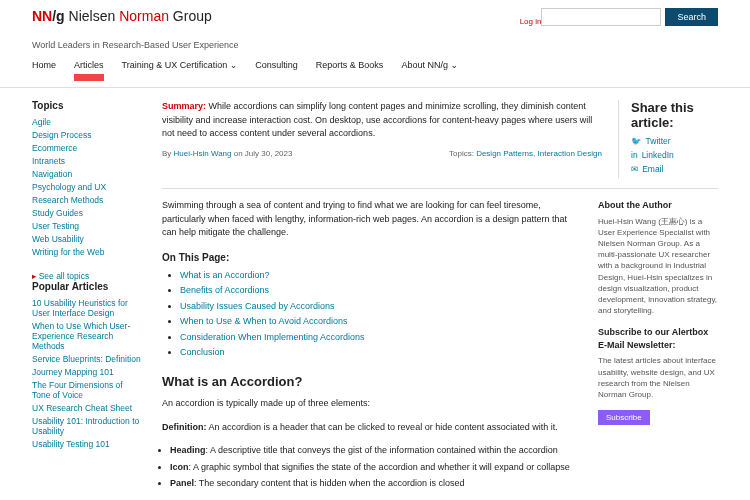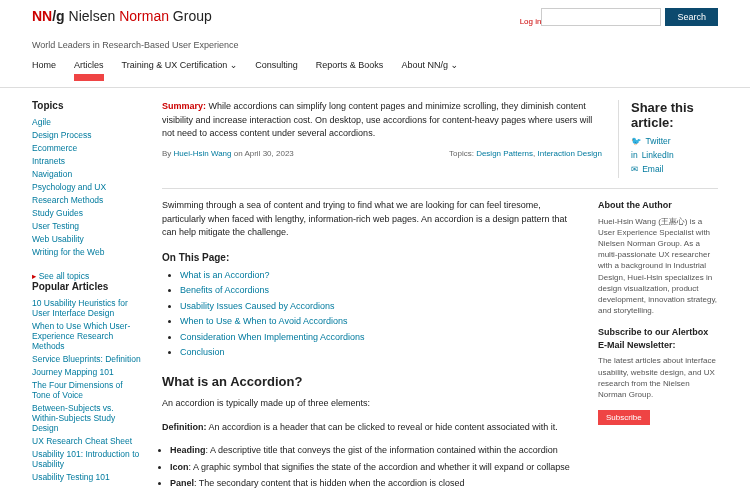--- a/index.html
+++ b/index.html
@@ -43,21 +43,21 @@
 .article-text h2{font-size:13px;margin:12px 0 6px}
 .article-text h3{font-size:10px;margin:8px 0 4px}
 .toc{list-style:disc;margin-left:18px;margin-bottom:10px}
 .toc li{margin-bottom:2px}
 .toc a{color:#007a9e}
 .def-list{list-style:disc;margin-left:8px}
 .def-list li{margin-bottom:3px}
 .right-col{width:120px;flex-shrink:0;font-size:8px;line-height:1.4}
 .right-col h5{font-size:9px;margin-bottom:4px}
 .right-col p{margin-bottom:10px;color:#555}
-.sub-btn{background:#ef4444;color:#fff;border:none;padding:3px 8px;font-size:8px;cursor:pointer}
+.sub-btn{background:#8b5cf6;color:#fff;border:none;padding:3px 8px;font-size:8px;cursor:pointer}
 .accordion-demo{border:none;margin-top:14px;width:220px;margin-left:auto;margin-right:auto;background:#f7f7f7;padding:8px}
 </style>
 </head>
 <body>
 
 <div class="header">
   <div class="header-top">
     <div class="logo-block">
       <div class="logo">
         <span class="red">NN</span><span>/g</span>
@@ -102,34 +102,33 @@
         <li><a>Writing for the Web</a></li>
       </ul>
     <div style=""><span style="color:#c00">▸ </span><a class="seeall">See all topics</a></div>
     <h4>Popular Articles</h4>
     <ul id="popular-list">
         <li><a>10 Usability Heuristics for User Interface Design</a></li>
         <li><a>When to Use Which User-Experience Research Methods</a></li>
         <li><a>Service Blueprints: Definition</a></li>
         <li><a>Journey Mapping 101</a></li>
         <li><a>The Four Dimensions of Tone of Voice</a></li>
-        <li><a>Between-Subjects vs. Within-Subjects Study Design</a></li>
         <li><a>UX Research Cheat Sheet</a></li>
         <li><a>Usability 101: Introduction to Usability</a></li>
         <li><a>Usability Testing 101</a></li>
       </ul>
 
   </aside>
 
   <main class="main">
     <div class="article-header">
       <div class="title-block">
         <p class="summary"><b>Summary:</b><span> While accordions can simplify long content pages and minimize scrolling, they diminish content visibility and increase interaction cost. On desktop, use accordions for content-heavy pages where users will not need to access content under several accordions.</span></p>
         <div class="byline">
-          <span><span>By </span><a>Huei-Hsin Wang</a><span> on April 30, 2023</span></span>
+          <span><span>By </span><a>Huei-Hsin Wang</a><span> on July 30, 2023</span></span>
           <span><span>Topics: </span><a>Design Patterns</a>, <a>Interaction Design</a></span>
         </div>
       </div>
       <div class="share-box">
         <h5>Share this article:</h5>
         <div>
             <span>🐦</span>
             <span>Twitter</span>
           </div>
         <div>

